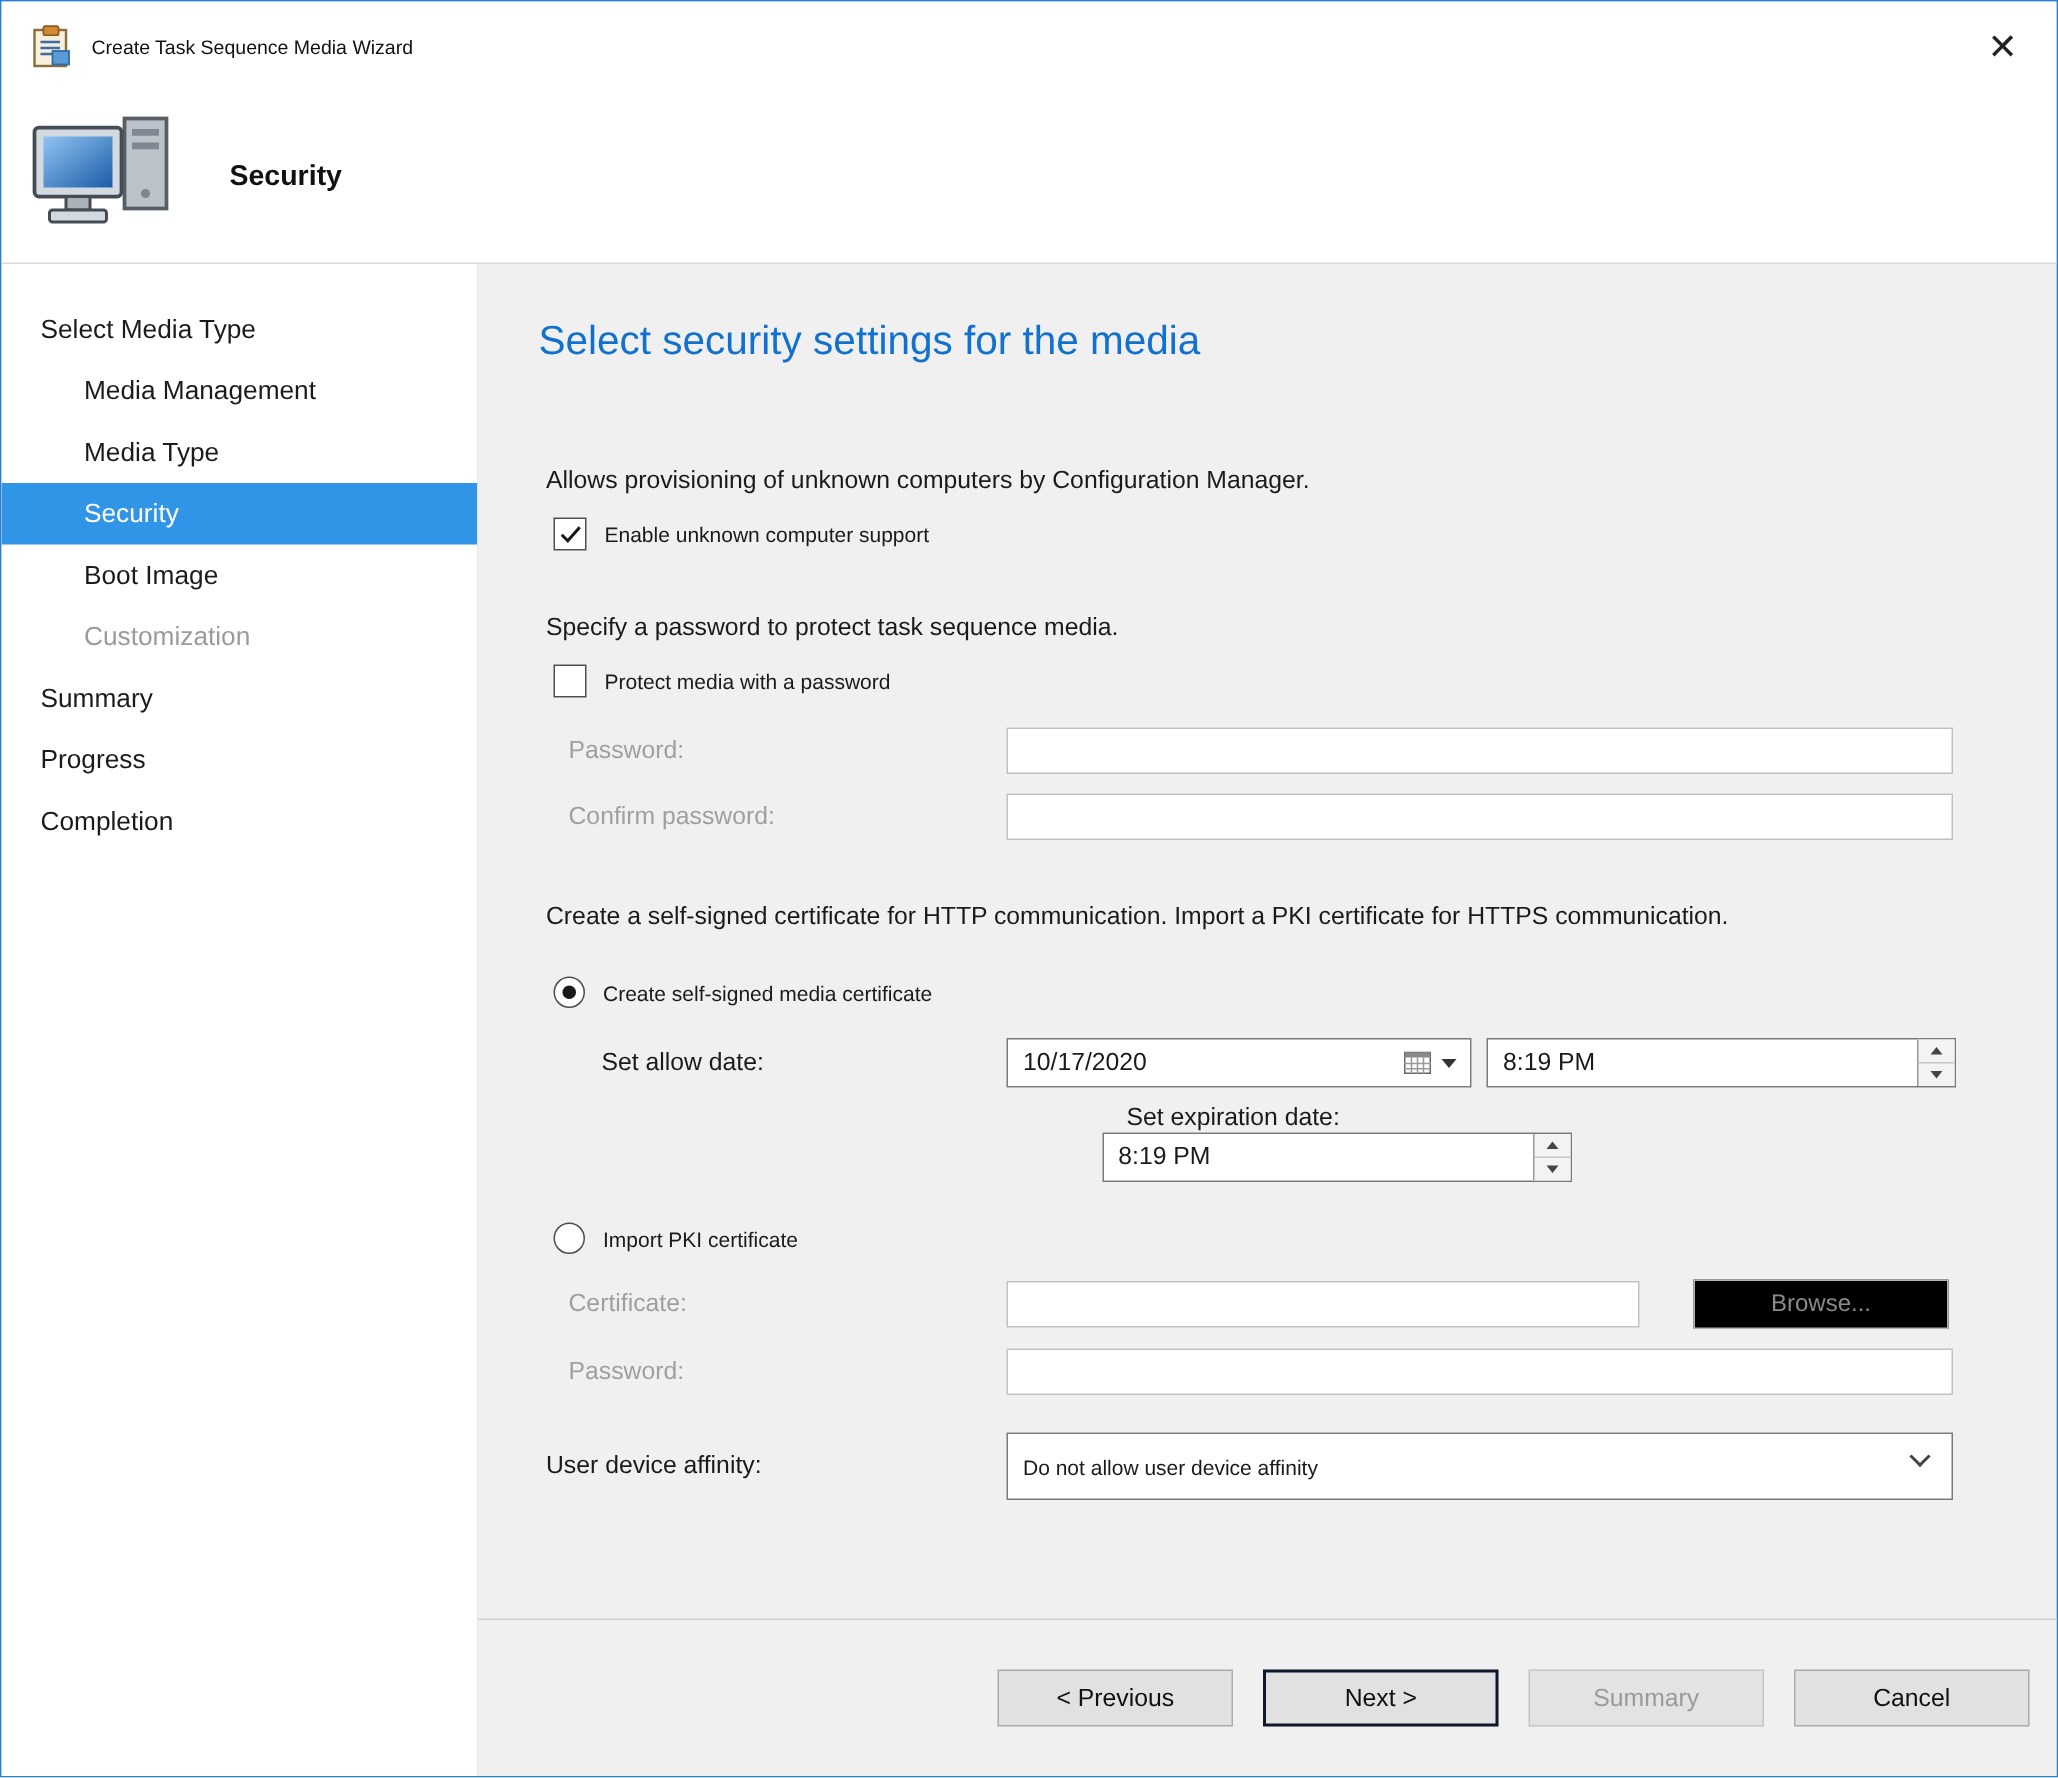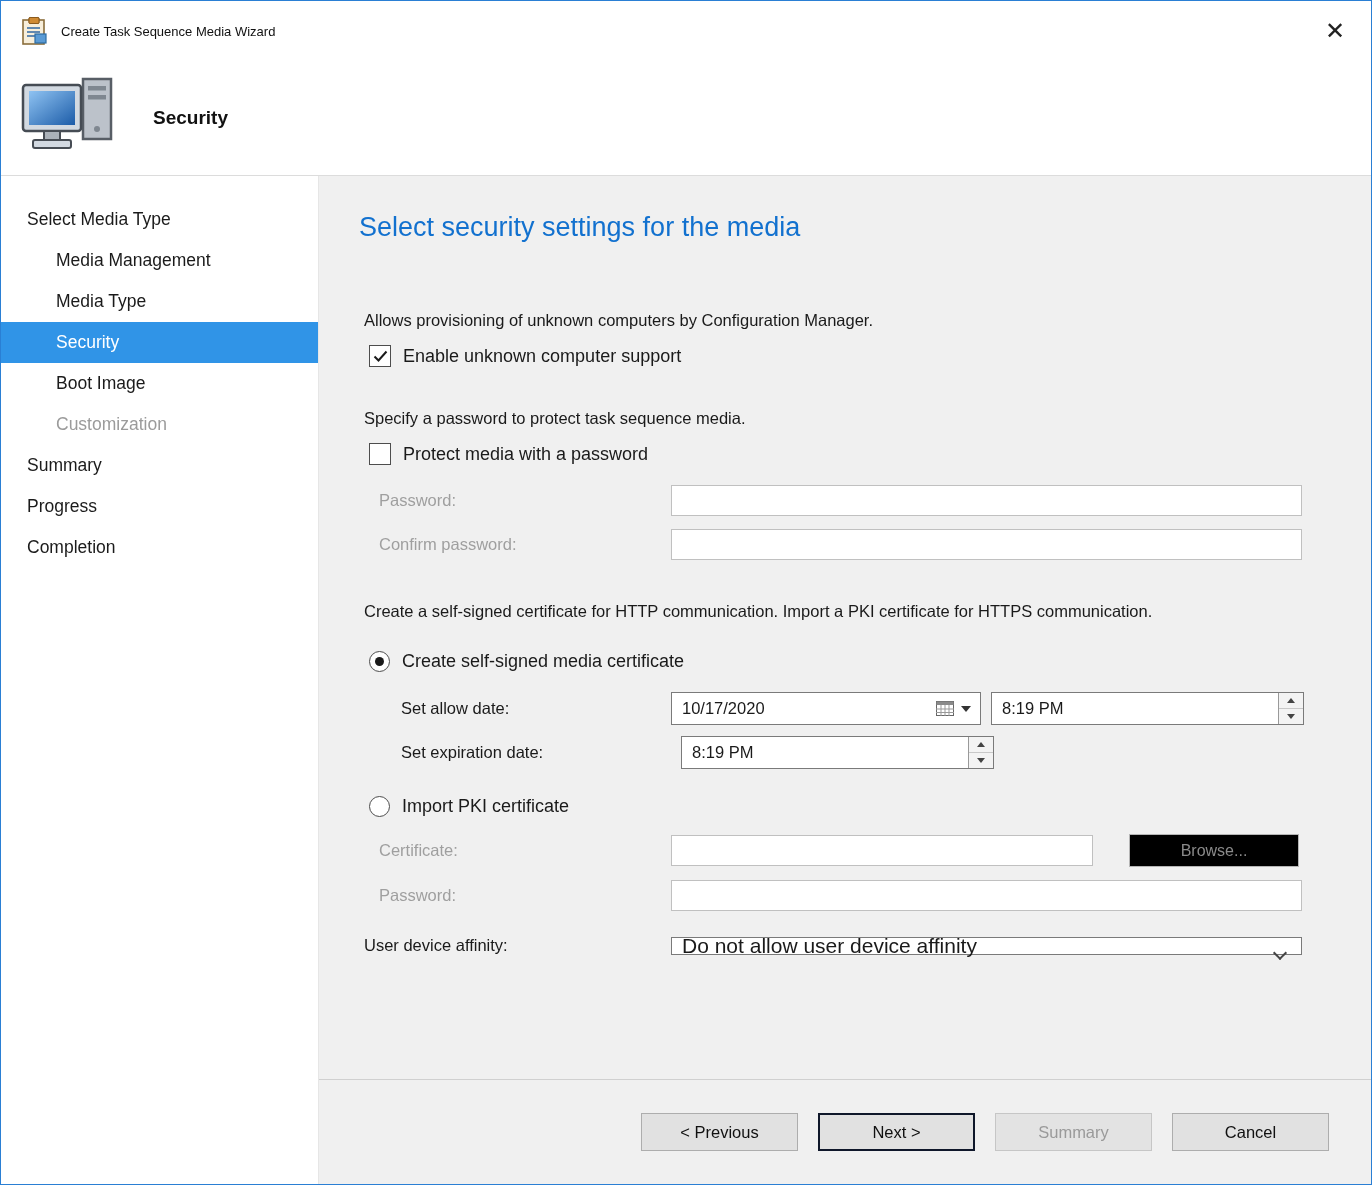--- a/index.html
+++ b/index.html
@@ -49,21 +49,21 @@
 
   .row { display:flex; align-items:center; }
 
   
   .check-row { margin-left:50px; margin-top:13px; }
   .checkbox { width:22px; height:22px; background:#fff; border:1px solid #4d4d4d; flex:none;
               display:flex; align-items:center; justify-content:center; }
   .radio { width:21px; height:21px; border-radius:50%; background:#fff; border:1px solid #4d4d4d; flex:none;
            display:flex; align-items:center; justify-content:center; }
   .radio-dot { width:9px; height:9px; border-radius:50%; background:#1a1a1a; }
-  .ctl-label { margin-left:12px; font-size:18px; color:#1a1a1a; }
+  .ctl-label { margin-left:12px; font-size:14px; color:#1a1a1a; }
 
   
   .field-row { margin-top:13px; }
   .pad-a { padding-left:60px; }   
   .pad-b { padding-left:82px; }   
   .pad-c { padding-left:45px; }   
   .lbl-a { width:292px; flex:none; }
   .lbl-b { width:270px; flex:none; }
   .lbl-c { width:307px; flex:none; }
   .field-label { font-size:16.5px; }
@@ -90,36 +90,36 @@
                 align-items:center; padding-left:10px; font-size:16.5px; position:relative; margin-left:10px; }
   .spinner { position:absolute; right:0; top:0; bottom:0; width:25px; border-left:1px solid #999;
              display:flex; flex-direction:column; background:#f3f3f3; }
   .spin-btn { flex:1; display:flex; align-items:center; justify-content:center; cursor:pointer; }
   .spin-btn.up { border-bottom:1px solid #c8c8c8; }
 
   .browse-btn { width:170px; height:33px; margin-left:auto; margin-right:72px; background:#000000;
                 border:1px solid #b5b5b5; color:#8a8a8a; font-size:16px; font-family:"Liberation Sans", sans-serif; }
 
   
-  .combobox { flex:1; margin-right:69px; height:18px; background:#fff; border:1px solid #7a7a7a;
-              display:flex; align-items:center; padding-left:10px; font-size:21px; position:relative; cursor:default; }
+  .combobox { flex:1; margin-right:69px; height:45px; background:#fff; border:1px solid #7a7a7a;
+              display:flex; align-items:center; padding-left:10px; font-size:14px; position:relative; cursor:default; }
   .combo-chevron { position:absolute; right:16px; top:10px; width:10px; height:10px;
                    border-right:2px solid #444; border-bottom:2px solid #444; transform:rotate(45deg); }
 
   
   .mt-radio1 { margin-top:28px; }
   .mt-dates  { margin-top:20px; }
-  .mt-dates2 { margin-top:11px; }
+  .mt-dates2 { margin-top:11px;flex-direction:column; }
   .mt-radio2 { margin-top:27px; }
   .mt-cert   { margin-top:17px; }
   .mt-aff    { margin-top:25px; }
 
   
   .footer { height:105px; flex:none; border-top:1px solid #d0d0d0; display:flex; align-items:center;
-            justify-content:flex-end; gap:20px; padding-right:42px; background:#f0f0f0; }
+            justify-content:flex-end; gap:20px; padding-right:18px; background:#f0f0f0; }
   .btn { width:157px; height:38px; background:#e1e1e1; border:1px solid #adadad; font-size:16.5px;
          font-family:"Liberation Sans", sans-serif; color:#111; cursor:pointer; }
   .btn.primary { border:2px solid #0f172a; }
   .btn:disabled { color:#9a9a9a; background:#e3e3e3; border-color:#c6c6c6; }
 </style>
 </head>
 <body>
 
 <div class="window">
 

